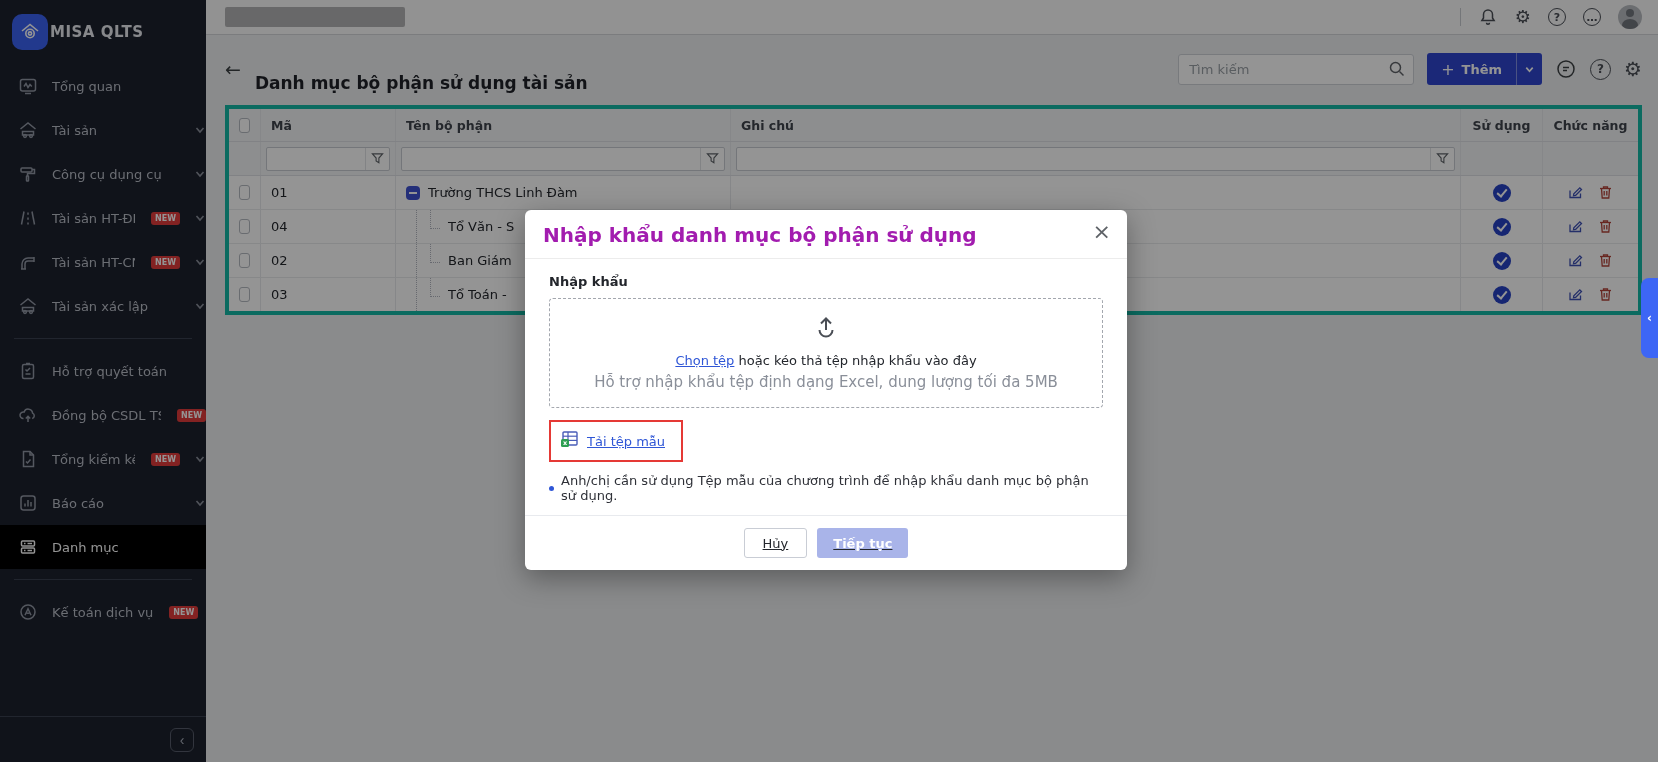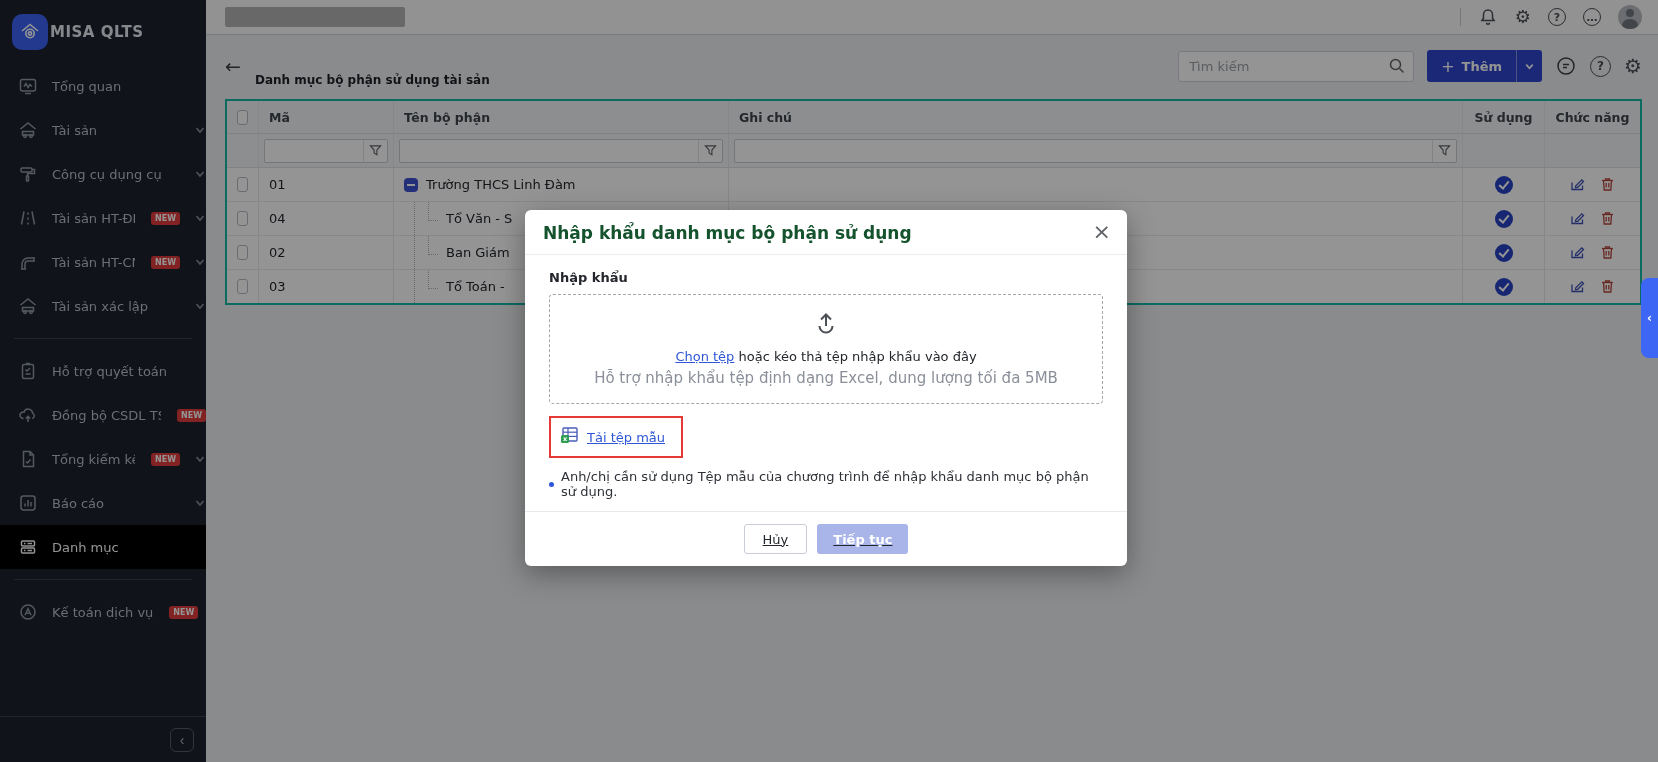--- a/index.html
+++ b/index.html
@@ -30,34 +30,34 @@
   .topbar-right { margin-left:auto; display:flex; align-items:center; gap:17px; padding-right:16px; color:#4a4e55; }
   .tb-divider { width:1px; height:18px; background:#c9cbd0; }
   .glyph-icon { font-size:18px; line-height:1; color:#4a4e55; }
   .circle-icon { width:18px; height:18px; border:1.5px solid #4a4e55; border-radius:50%; font-size:11px; font-weight:bold; display:flex; align-items:center; justify-content:center; color:#4a4e55; }
   .avatar { width:24px; height:24px; border-radius:50%; background:#b9bcc1; position:relative; overflow:hidden; }
   .avatar::before { content:""; position:absolute; left:8px; top:4px; width:8px; height:8px; border-radius:50%; background:#73777e; }
   .avatar::after { content:""; position:absolute; left:4px; top:14px; width:16px; height:12px; border-radius:50%; background:#73777e; }
 
   .page-head { display:flex; align-items:center; padding:10px 16px 8px 19px; gap:14px; }
   .back-arrow { font-size:19px; color:#3c4043; cursor:pointer; line-height:1; }
-  .page-title { font-size:12px; font-weight:bold; color:#1f2228; white-space:nowrap;margin-top:28px; }
+  .page-title { font-size:17px; font-weight:bold; color:#1f2228; white-space:nowrap;margin-top:28px; }
   .head-right { margin-left:auto; display:flex; align-items:center; gap:13px; }
   .search-box { position:relative; width:236px; }
   .search-box input { width:100%; height:31px; border:1px solid #cfd2d8; border-radius:3px; background:#fff; padding:0 32px 0 10px; font-size:13px; color:#23262c; font-family:inherit; }
   .search-box input::placeholder { color:#9aa0a6; }
   .search-box .search-icon { position:absolute; right:8px; top:6px; color:#5f6368; }
   .add-btn { display:flex; height:32px; background:#2f46cf; border-radius:3px; color:#fff; cursor:pointer; overflow:hidden; }
   .add-main { display:flex; align-items:center; gap:7px; padding:0 14px; font-weight:bold; font-size:13px; }
   .add-plus { font-size:16px; font-weight:normal; }
   .add-caret { width:26px; display:flex; align-items:center; justify-content:center; border-left:1px solid rgba(255,255,255,.4); }
   .tool-icon { display:flex; align-items:center; justify-content:center; color:#3c4043; cursor:pointer; }
 
   
-  .table { margin:4px 0 0 19px; width:1417px; border:2px solid #14b8a6; background:#0369a1; }
+  .table { margin:4px 0 0 19px; width:1417px; border:4px solid #14b8a6; background:#0369a1; }
   .trow { display:grid; grid-template-columns:32px 135px 335px 1fr 82px 95px; }
   .tcell { display:flex; align-items:center; padding:0 10px; border-right:1px solid #e7e9ed; min-width:0; }
   .tcell:last-child { border-right:none; }
   .thead .tcell { height:32px; background:#f3f4f6; font-size:12.5px; font-weight:bold; color:#3f444c; }
   .thead .tc-use, .thead .tc-func { justify-content:center; }
   .tfilter .tcell { height:33px; background:#f3f4f6; padding:0 5px; }
   .filter-field { display:flex; align-items:center; height:24px; width:100%; background:#fff; border:1px solid #c9ccd2; border-radius:2px; }
   .filter-field input { flex:1; min-width:0; border:none; outline:none; height:100%; padding:0 6px; font-family:inherit; font-size:12px; background:transparent; }
   .funnel-btn { width:24px; height:100%; border-left:1px solid #e0e2e6; display:flex; align-items:center; justify-content:center; color:#5f6368; cursor:pointer; flex:none; }
   .tdata .tcell { height:33px; background:#fff; border-bottom:0; font-size:13px; color:#23262c; }
@@ -75,21 +75,21 @@
   .check-circle::after { content:""; position:absolute; left:6px; top:3px; width:4px; height:8px; border-right:2px solid #fff; border-bottom:2px solid #fff; transform:rotate(40deg); }
   .tc-func { justify-content:center; gap:13px; }
   .icon-btn { display:flex; cursor:pointer; }
 
   
   .overlay { position:absolute; inset:0; background:rgba(0,0,0,.42); z-index:50; }
   .side-tab { position:absolute; right:0; top:278px; width:17px; height:80px; background:#3d66f5; border-radius:8px 0 0 8px; color:#fff; display:flex; align-items:center; justify-content:center; font-size:12px; font-weight:bold; z-index:60; cursor:pointer; }
 
   .modal { position:absolute; left:525px; top:210px; width:602px; background:#fff; border-radius:6px; z-index:100; box-shadow:0 8px 28px rgba(0,0,0,.35); }
   .modal-header { position:relative; padding:13px 18px 11px; border-bottom:1px solid #ececec; }
-  .modal-title { font-size:17px; font-weight:bold; color:#14532d; }
+  .modal-title { font-size:20px; font-weight:bold; color:#a21caf; }
   .modal-close { position:absolute; right:16px; top:9px; font-size:22px; color:#5f6368; cursor:pointer; line-height:1.2; }
   .modal-body { padding:15px 24px 12px; }
   .section-label { font-size:13px; font-weight:bold; color:#23262c; }
   .dropzone { margin-top:9px; height:110px; border:1px dashed #a3a7ae; border-radius:4px; display:flex; flex-direction:column; align-items:center; justify-content:center; gap:5px; cursor:pointer; }
   .upload-icon { color:#4a4e55; }
   .dz-line1 { font-size:13px; color:#23262c; }
   .dz-line1 a { color:#2f56d6; text-decoration:underline; cursor:pointer; }
   .dz-line2 { font-size:15px; color:#8a8f99; }
   .template-box { margin-top:12px; display:inline-flex; align-items:center; gap:8px; border:2px solid #e53935; padding:8px 16px 8px 9px; }
   .template-box a { font-size:13px; color:#2f56d6; text-decoration:underline; cursor:pointer; }

